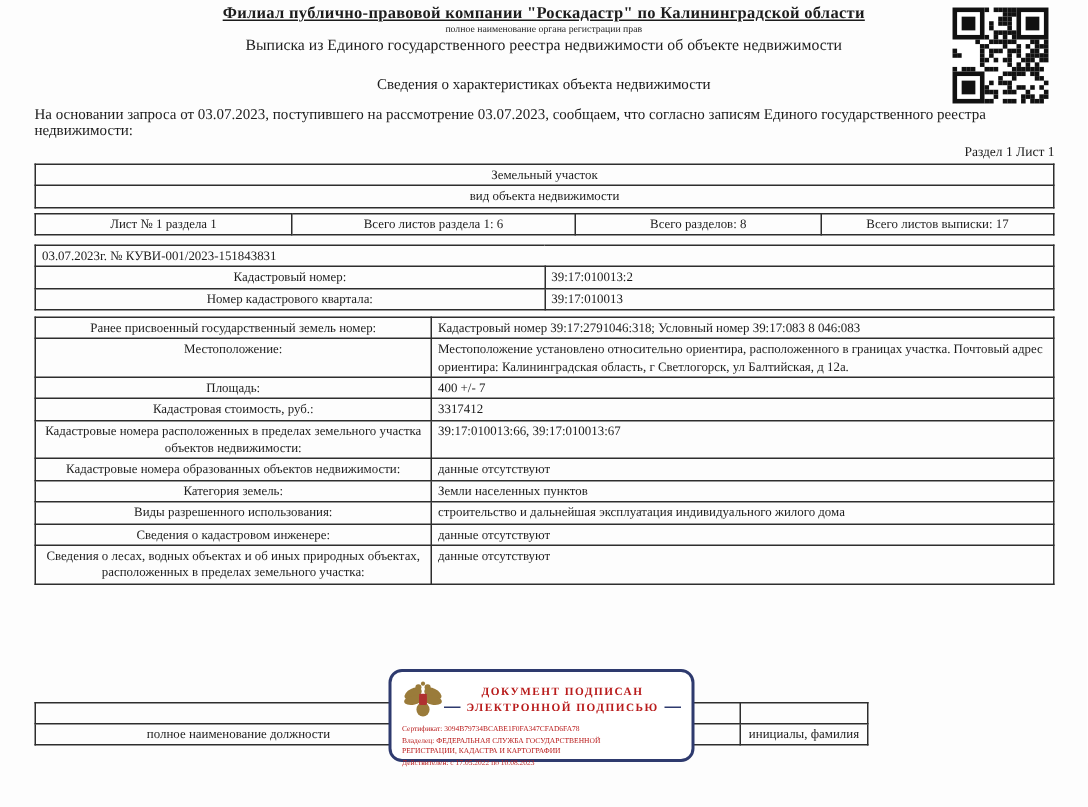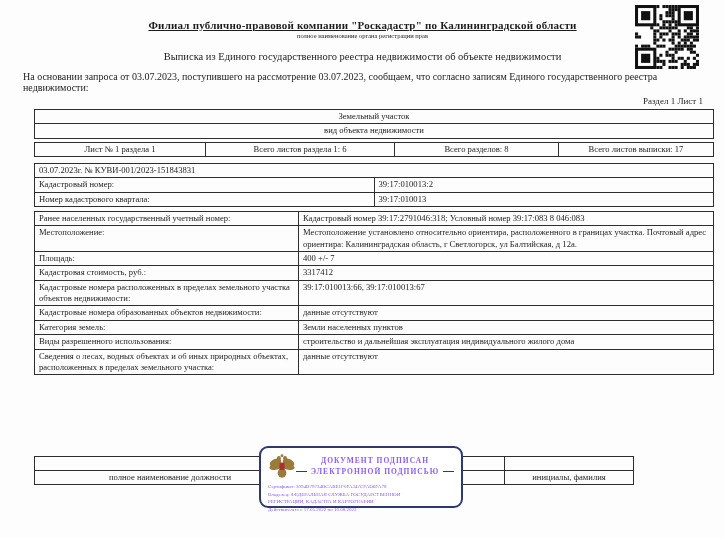--- a/index.html
+++ b/index.html
@@ -2,45 +2,45 @@
 <html><head>
 <meta charset="utf-8">
 <style>
   html,body{margin:0;padding:0;background:#ffffff;}
   .page{
     position:relative;width:725px;height:538px;overflow:hidden;
     background:#fdfdfd;color:#1c1c1c;
     font-family:"Liberation Serif","DejaVu Serif",serif;
   }
   
-  .header{padding-top:19px;text-align:center;}
+  .header{padding-top:3px;text-align:center;}
   .org-line{font-size:11px;font-weight:bold;text-decoration:underline;letter-spacing:.2px;}
   .org-caption{font-size:6.5px;margin-top:1px;}
-  .doc-title{font-size:10.5px;margin-top:12px;}
+  .doc-title{font-size:10.5px;margin-top:2px;}
   .section-title{text-align:center;font-size:10px;margin-top:15px;}
   .request-line{font-size:10px;margin:9px 22px 0 23px;}
   .razdel-line{font-size:9px;text-align:right;margin:3px 22px 0 0;padding-left:36px;}
   
   .qr{position:absolute;top:4px;right:25px;width:66px;height:66px;background:#fff;}
   
   .tbl-wrap{margin:0 22px 0 23px;}
-  table{border-collapse:collapse;width:100%;table-layout:fixed;margin-left:11px;}
+  table{border-collapse:collapse;width:100%;table-layout:fixed;}
   td{border:1px solid #2e2e2e;font-size:8.6px;line-height:1.32;padding:1px 4px;vertical-align:top;
      overflow:hidden;}
   .t-center td{text-align:center;}
   .mt3{margin-top:3px;} .mt4{margin-top:4px;} .mt6{margin-top:6px;}
-  .lbl{width:255px;}
-  
-  .footer-tbl{position:absolute;left:23px;top:456px;width:600px;}
+  .lbl{width:255px;text-align:center;}
+  
+  .footer-tbl{position:absolute;left:23px;top:468px;width:556px;}
   .footer-tbl td{height:11px;text-align:center;font-size:8.6px;}
   
   .stamp{
     position:absolute;left:259px;top:446px;width:204px;height:62px;
     background:#fff;border:2px solid var(--stamp,#2e3a6e);border-radius:9px;
-    z-index:3;padding:3px 7px 2px 7px;box-sizing:border-box;color:#8b5cf6;
+    z-index:3;padding:3px 7px 2px 7px;box-sizing:border-box;color:#b91c1c;
   }
   .stamp-top{display:flex;align-items:center;}
   .stamp-emblem{flex:0 0 28px;height:30px;}
   .stamp-titles{flex:1;text-align:center;}
   .stamp-t1{font-size:7.5px;font-weight:bold;letter-spacing:1px;}
   .stamp-t2{display:flex;align-items:center;gap:4px;margin-top:2px;}
   .stamp-t2 .rule{flex:1;height:1px;background:#2e3a6e;}
   .stamp-t2 .txt{font-size:7.5px;font-weight:bold;letter-spacing:1px;}
   .stamp-small{font-size:5px;line-height:1.5;margin-top:2px;}
 </style>
@@ -202,20 +202,21 @@
         <rect x="4" y="4" width="15" height="15" fill="#fff"></rect>
         <rect x="7" y="7" width="9" height="9" fill="#111"></rect>
         <rect x="43" y="1" width="21" height="21" fill="#111"></rect>
         <rect x="46" y="4" width="15" height="15" fill="#fff"></rect>
         <rect x="49" y="7" width="9" height="9" fill="#111"></rect>
         <rect x="1" y="43" width="21" height="21" fill="#111"></rect>
         <rect x="4" y="46" width="15" height="15" fill="#fff"></rect>
         <rect x="7" y="49" width="9" height="9" fill="#111"></rect>
       </svg></div>
 
+  <div class="section-title">Сведения о характеристиках объекта недвижимости</div>
   <div class="request-line">На  основании запроса от 03.07.2023, поступившего на рассмотрение 03.07.2023, сообщаем, что согласно записям Единого государственного реестра недвижимости:</div>
   <div class="razdel-line">Раздел 1 Лист 1</div>
 
   <div class="tbl-wrap mt3">
     <table class="t-center">
       <tbody>
           <tr>
         <td>Земельный участок</td>
       </tr>
       <tr>
@@ -253,21 +254,21 @@
         <td>39:17:010013</td>
       </tr>
     </tbody>
       </table>
   </div>
 
   <div class="tbl-wrap mt4">
     <table>
       <tbody>
           <tr>
-        <td class="lbl">Ранее населенных государственный учетный номер:</td>
+        <td class="lbl">Ранее присвоенный государственный земель номер:</td>
         <td>Кадастровый номер 39:17:2791046:318; Условный номер 39:17:083 8 046:083</td>
       </tr>
       <tr>
         <td class="lbl">Местоположение:</td>
         <td>Местоположение установлено относительно ориентира, расположенного в границах участка. Почтовый адрес ориентира: Калининградская область, г Светлогорск, ул Балтийская, д 12а.</td>
       </tr>
       <tr>
         <td class="lbl">Площадь:</td>
         <td>400 +/- 7</td>
       </tr>
@@ -283,20 +284,24 @@
         <td class="lbl">Кадастровые номера образованных объектов недвижимости:</td>
         <td>данные отсутствуют</td>
       </tr>
       <tr>
         <td class="lbl">Категория земель:</td>
         <td>Земли населенных пунктов</td>
       </tr>
       <tr>
         <td class="lbl">Виды разрешенного использования:</td>
         <td>строительство и дальнейшая эксплуатация индивидуального жилого дома</td>
+      </tr>
+      <tr>
+        <td class="lbl">Сведения о кадастровом инженере:</td>
+        <td>данные отсутствуют</td>
       </tr>
       <tr>
         <td class="lbl">Сведения о лесах, водных объектах и об иных природных объектах, расположенных в пределах земельного участка:</td>
         <td>данные отсутствуют</td>
       </tr>
     </tbody>
       </table>
   </div>
 
   <table class="footer-tbl">

